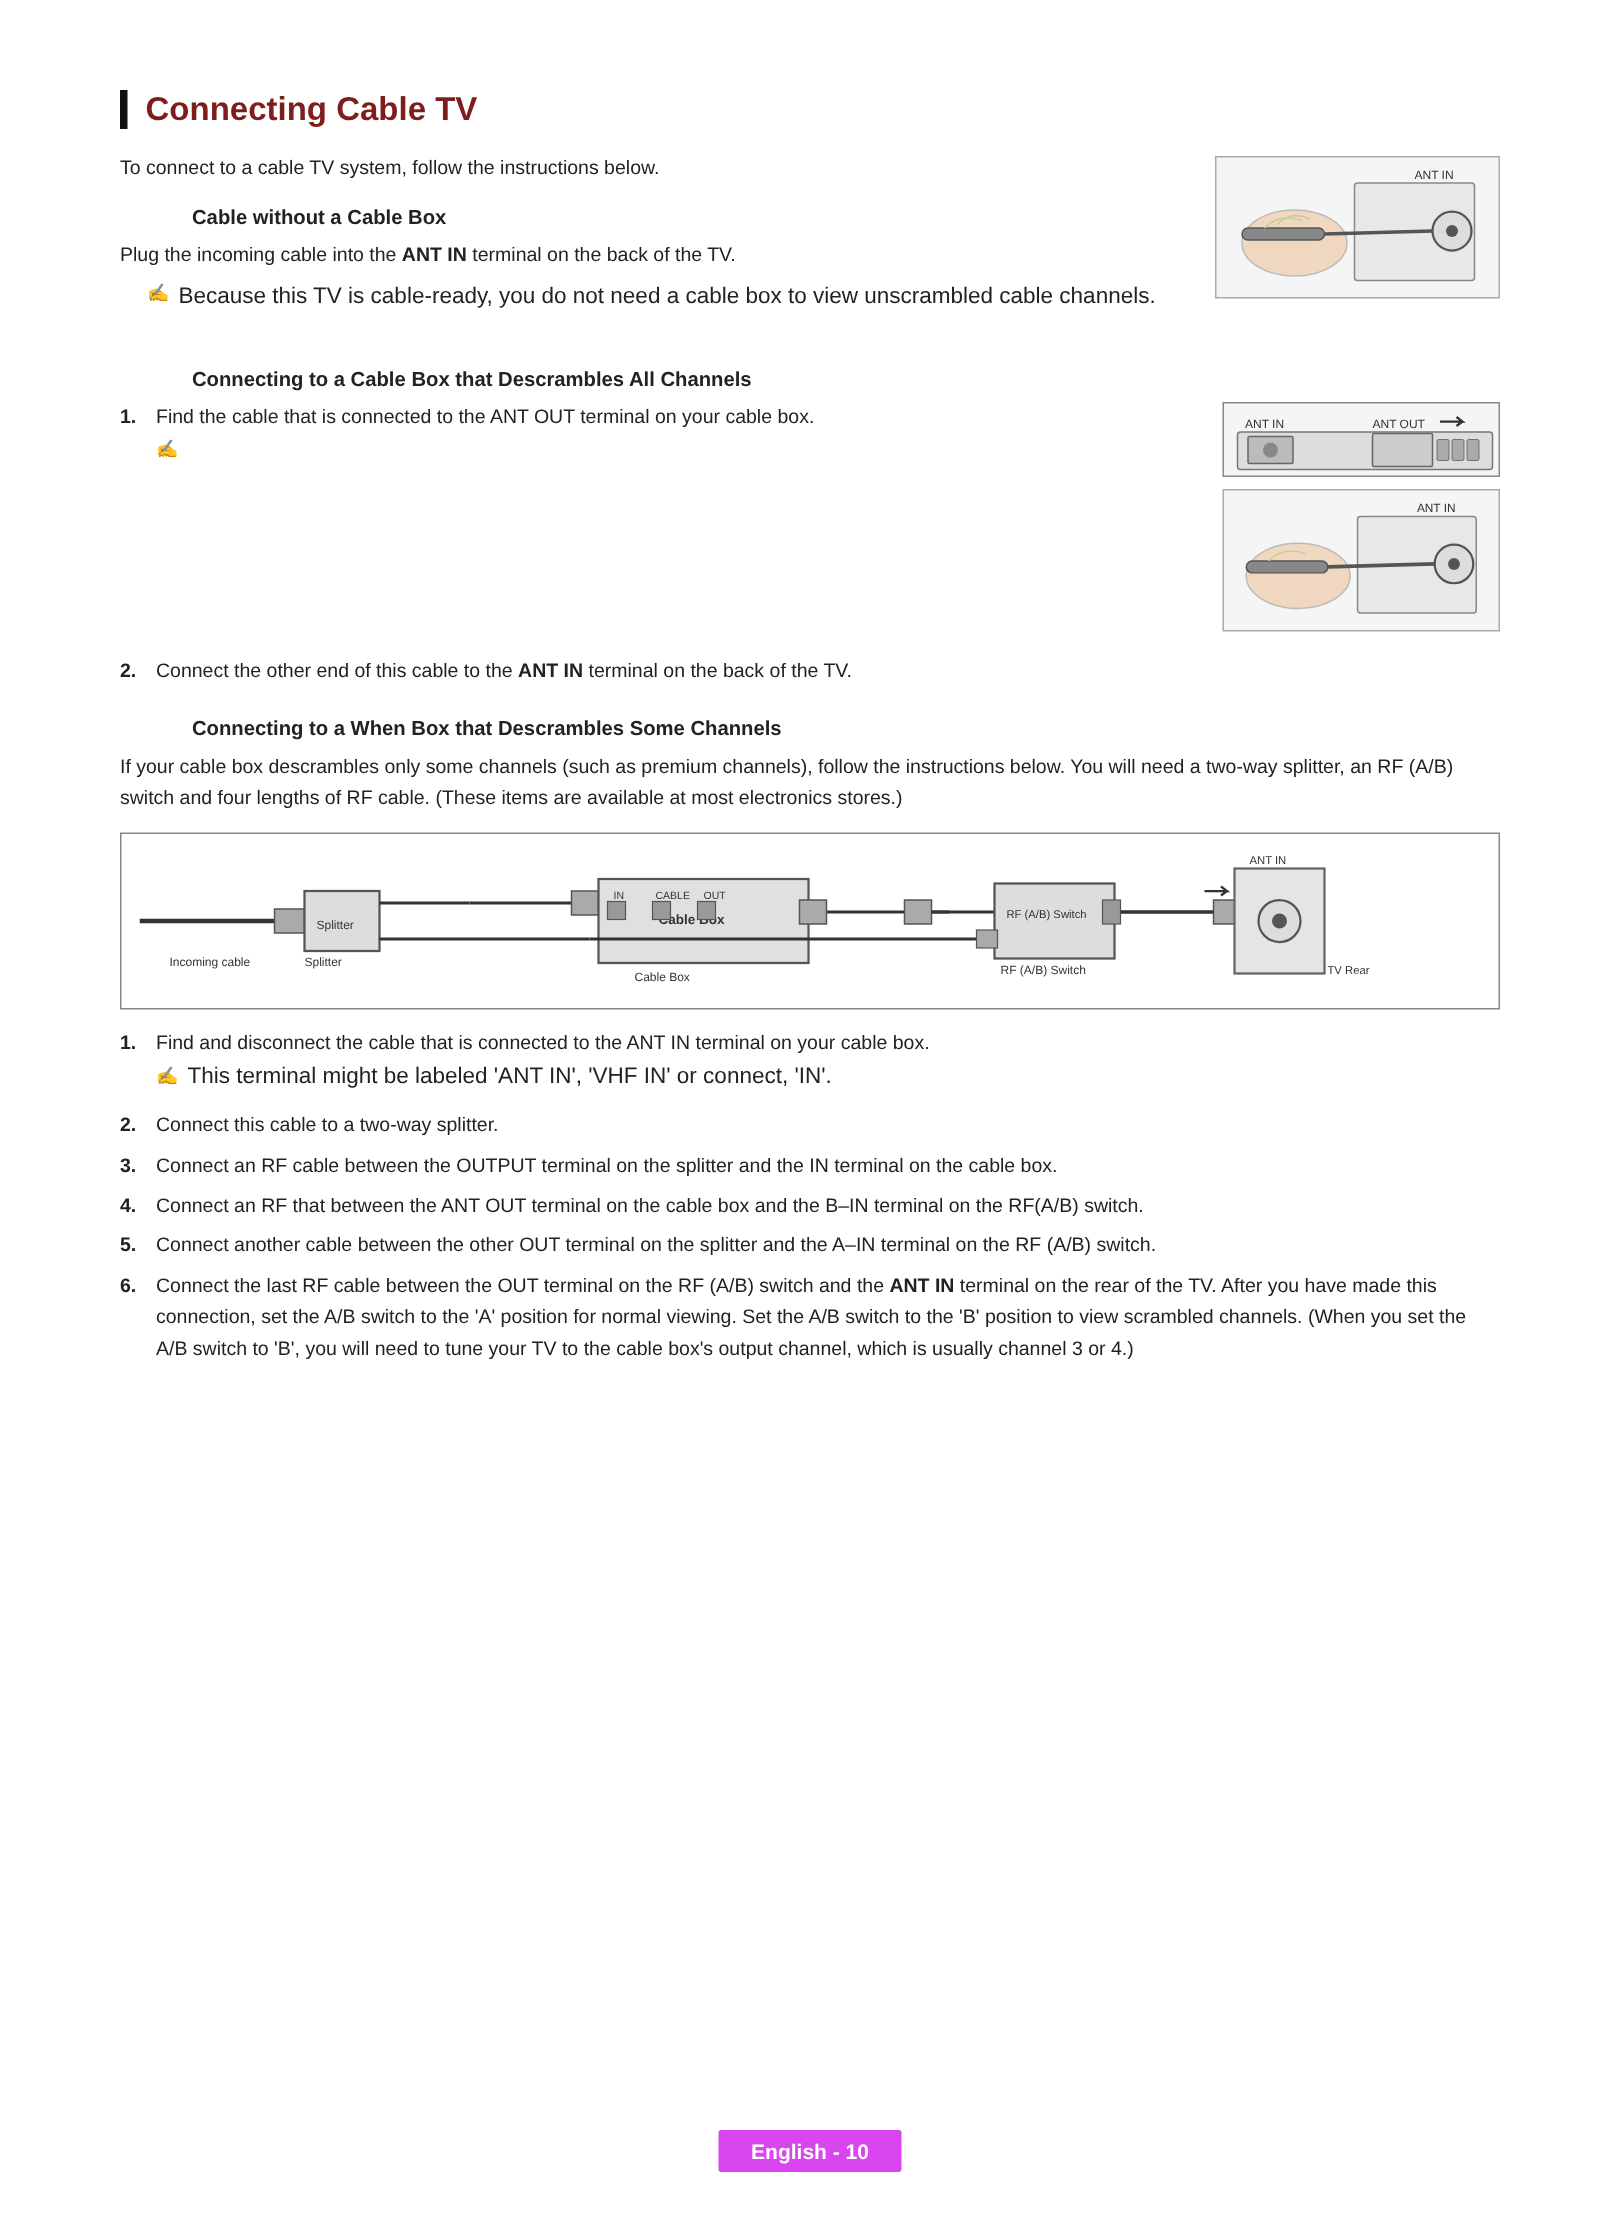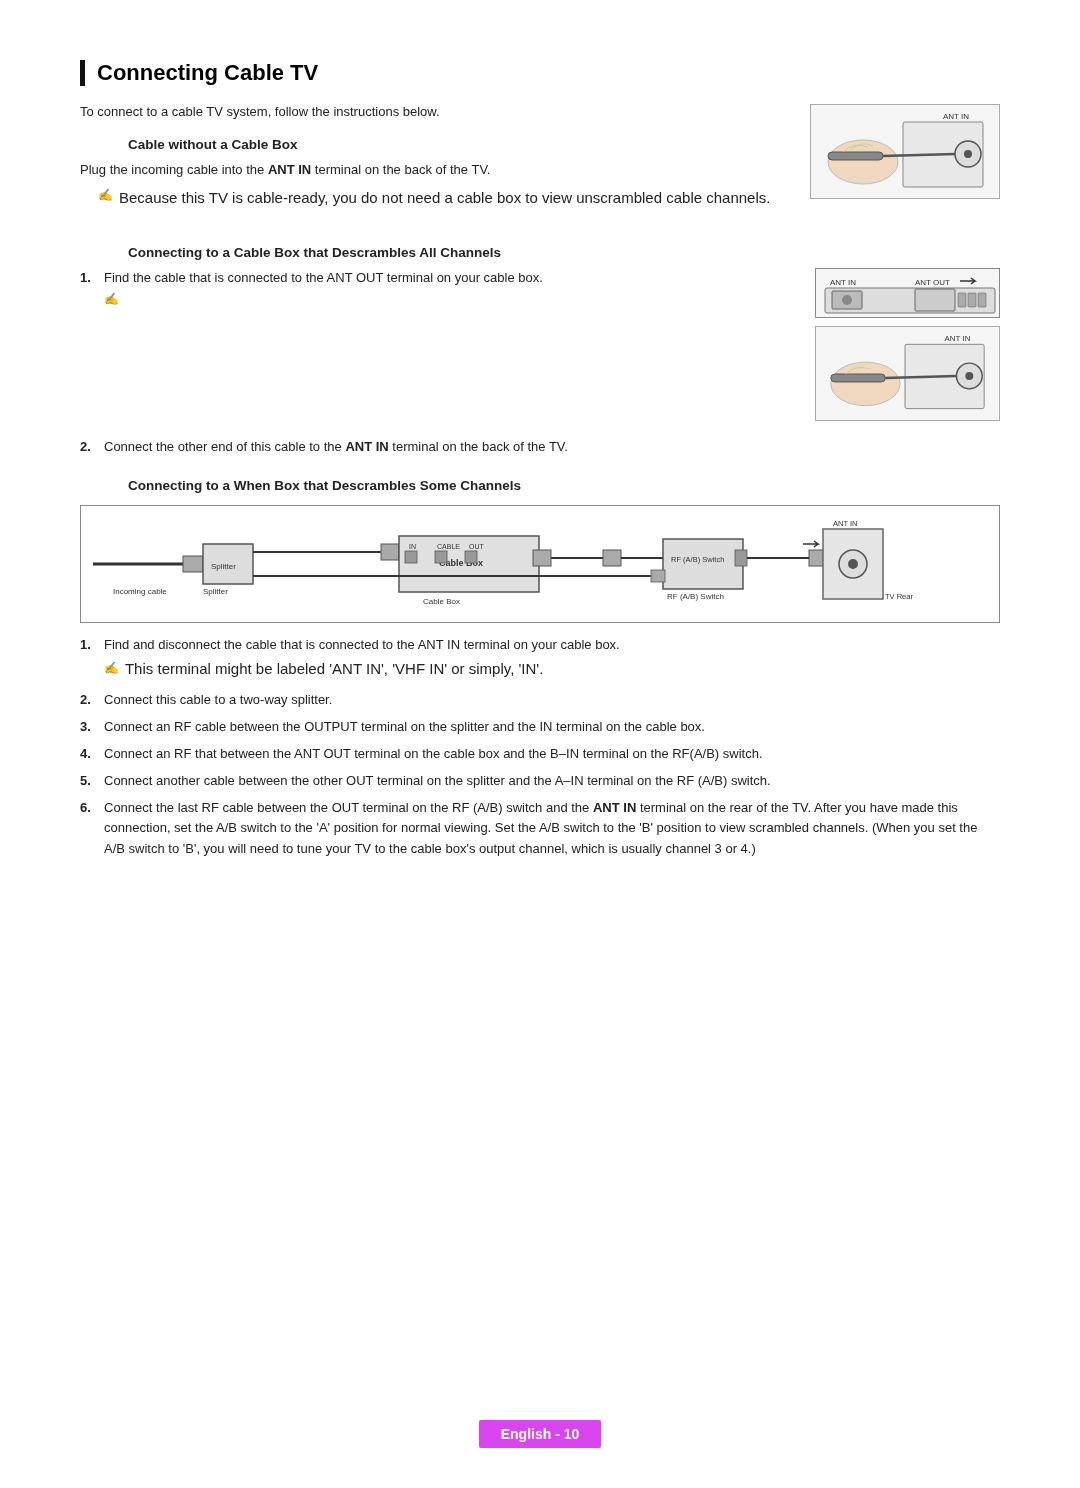--- a/index.html
+++ b/index.html
@@ -14,21 +14,21 @@
     }
     .page {
       width: 1080px;
       min-height: 1488px;
       padding: 60px 80px 80px 80px;
       position: relative;
     }
     .page-title {
       font-size: 22px;
       font-weight: bold;
-      color: #000000;
+      color: #7f1d1d;
       border-left: 5px solid #111;
       padding-left: 12px;
       margin-bottom: 18px;
     }
     .intro-text {
       font-size: 13px;
       margin-bottom: 18px;
     }
     .section {
       margin-bottom: 20px;
@@ -241,20 +241,21 @@
     <ul class="numbered-list" style="margin-top:8px;">
       <li>
         <span class="num bold">2.</span>
         <span>Connect the other end of this cable to the <strong>ANT IN</strong> terminal on the back of the TV.</span>
       </li>
     </ul>
   </div>
 
   <div class="section">
     <div class="section-heading">Connecting to a When Box that Descrambles Some Channels</div>
+    <p class="body-text">If your cable box descrambles only some channels (such as premium channels), follow the instructions below. You will need a two-way splitter, an RF (A/B) switch and four lengths of RF cable. (These items are available at most electronics stores.)</p>
 
     <div style="border:1px solid #888; width:100%; background:#fff; padding:8px 12px; margin:12px 0; overflow:hidden;">
       <svg width="920" height="100" viewBox="0 0 920 100" style="display:block; margin:0 auto;">
 
         <line x1="0" y1="50" x2="90" y2="50" stroke="#333" stroke-width="3"></line>
 
         <rect x="90" y="42" width="20" height="16" fill="#aaa" stroke="#555" stroke-width="1"></rect>
 
         <rect x="110" y="30" width="50" height="40" fill="#ddd" stroke="#555" stroke-width="1.5"></rect>
         <text x="118" y="55" font-size="8" fill="#333" font-family="Arial">Splitter</text>
@@ -314,21 +315,21 @@
       </svg>
     </div>
 
     <ul class="numbered-list">
       <li>
         <span class="num bold">1.</span>
         <span>
           Find and disconnect the cable that is connected to the ANT IN terminal on your cable box.
           <div class="note-row" style="margin-left:0; margin-top:2px;">
             <span class="note-icon">✍</span>
-            <span class="note-text">This terminal might be labeled 'ANT IN', 'VHF IN' or simply, 'IN'.</span>
+            <span class="note-text">This terminal might be labeled 'ANT IN', 'VHF IN' or connect, 'IN'.</span>
           </div>
         </span>
       </li>
       <li>
         <span class="num bold">2.</span>
         <span>Connect this cable to a two-way splitter.</span>
       </li>
       <li>
         <span class="num bold">3.</span>
         <span>Connect an RF cable between the OUTPUT terminal on the splitter and the IN terminal on the cable box.</span>

